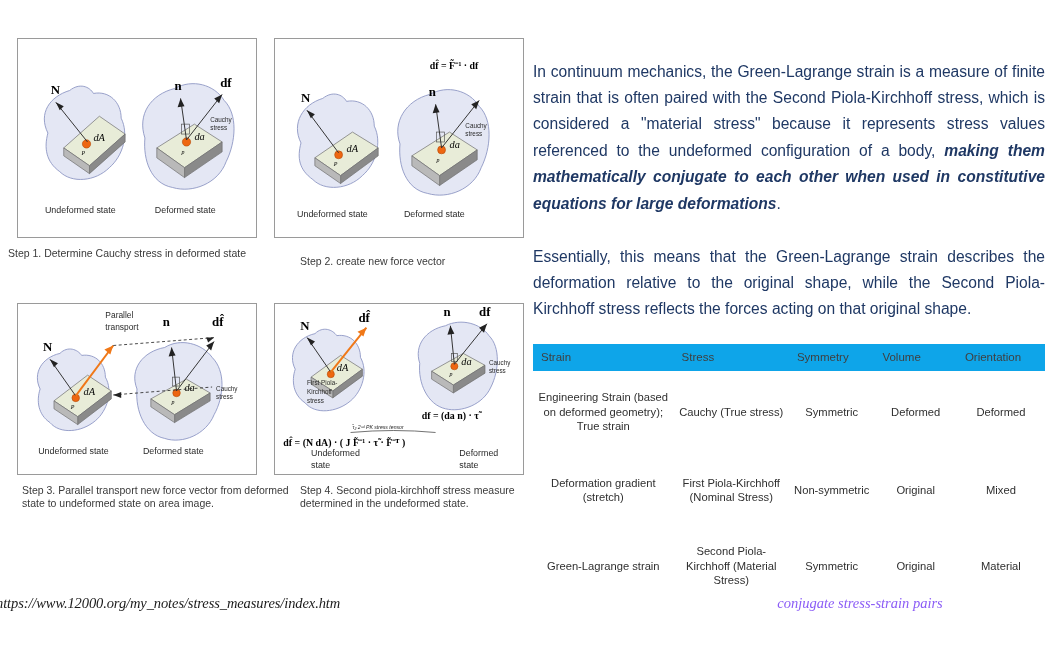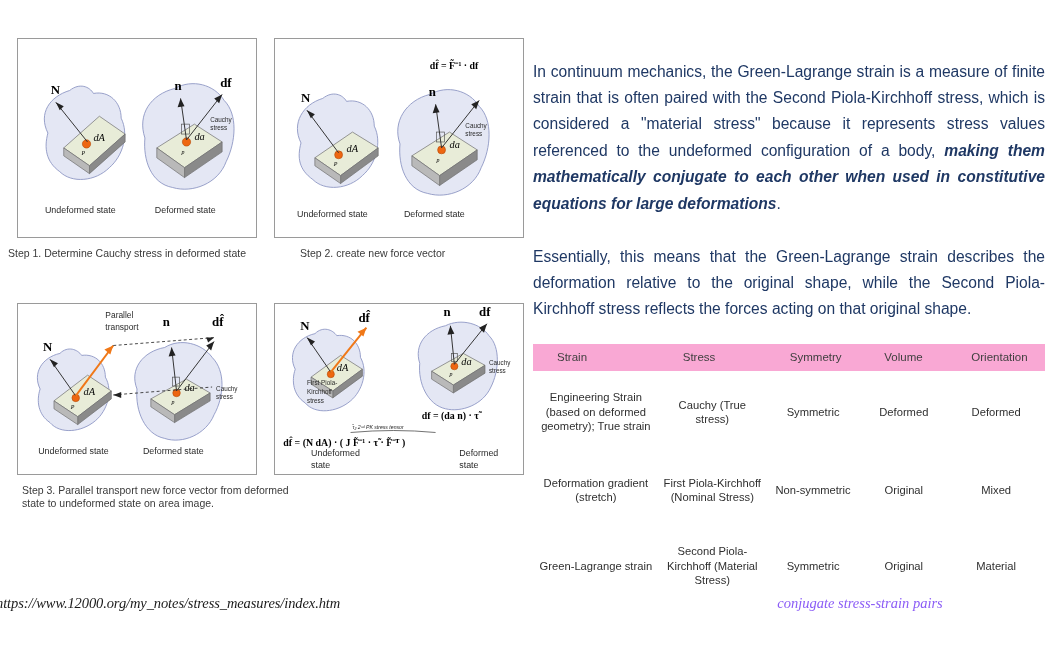--- a/index.html
+++ b/index.html
@@ -14,21 +14,21 @@
   .figures{position:absolute;left:0;top:0;width:530px;height:664px;}
   .panel{position:absolute;border:1px solid #9a9a9a;background:#fff;box-sizing:border-box;}
   .panel-caption{
     position:absolute;color:#3a3a3a;font-size:10.5px;line-height:13px;
     font-family:"Liberation Sans", sans-serif;
   }
 
   #panel1{left:17px;top:38px;width:240px;height:200px;}
   #cap1{left:8px;top:247px;width:260px;}
   #panel2{left:274px;top:38px;width:250px;height:200px;}
-  #cap2{left:300px;top:247px;width:250px;}
+  #cap2{left:300px;top:255px;width:250px;}
   #panel3{left:17px;top:303px;width:240px;height:172px;}
   #cap3{left:22px;top:484px;width:270px;}
   #panel4{left:274px;top:303px;width:250px;height:172px;}
   #cap4{left:300px;top:484px;width:230px;}
 
   .fig-svg{display:block;width:100%;height:100%;}
 
   .url-note{
     position:absolute;left:-4px;top:595px;width:520px;
     font-family:"Liberation Serif", serif;font-style:italic;
@@ -43,22 +43,22 @@
     text-align:justify;text-justify:inter-word;
     font-family:"Liberation Sans", sans-serif;
   }
   #para1{top:43px;}
   .bolditalic{font-weight:bold;font-style:italic;}
   #para2{top:228px;}
 
   
   .tbl{position:absolute;left:3px;top:344px;width:512px;border-collapse:collapse;}
   .tbl th{
-    background:#f9a8d4;color:#3f3f3f;font-weight:normal;
-    font-size:11.5px;text-align:left;padding:7px 4px 8px 24px;
+    background:#0ea5e9;color:#3f3f3f;font-weight:normal;
+    font-size:11.5px;text-align:left;padding:7px 4px 8px 8px;
     font-family:"Liberation Sans", sans-serif;border:none;
   }
   .tbl td{
     color:#2f2f2f;font-size:11.2px;text-align:center;
     padding:6px 4px;line-height:14.5px;border:none;
     font-family:"Liberation Sans", sans-serif;vertical-align:middle;
   }
   .tbl tr.r1 td{height:70px;}
   .tbl tr.r2 td{height:62px;}
   .tbl tr.r3 td{height:66px;}
@@ -283,20 +283,21 @@
         <text x="78" y="126" font-family="Liberation Serif, serif" font-style="italic" font-size="5.2" fill="#222">τ̃₂  2ⁿᵈ PK stress tensor</text>
         <path d="M76 130 Q120 126 162 130" stroke="#333" stroke-width="0.7" fill="none"></path>
         <text class="lbl-eq" x="8" y="144" font-weight="bold">df̂ = (N dA) · ( J F̃⁻¹ · τ̃ · F̃⁻ᵀ )</text>
 
         <text class="lbl-state" x="36" y="154">Undeformed</text>
         <text class="lbl-state" x="36" y="166">state</text>
         <text class="lbl-state" x="186" y="154">Deformed</text>
         <text class="lbl-state" x="186" y="166">state</text>
       </svg>
     </div>
+    <div class="panel-caption" id="cap4">Step 4. Second piola-kirchhoff stress measure determined in the undeformed state.</div>
 
     <div class="url-note">https://www.12000.org/my_notes/stress_measures/index.htm</div>
   </div>
 
   <div class="rightcol">
 
     <p class="para" id="para1"><span>In continuum mechanics, the Green-Lagrange strain is a measure of finite strain that is often paired with the Second Piola-Kirchhoff stress, which is considered a "material stress" because it represents stress values referenced to the undeformed configuration of a body, </span><span class="bolditalic">making them mathematically conjugate to each other when used in constitutive equations for large deformations</span><span>.</span></p>
 
     <p class="para" id="para2">Essentially, this means that the Green-Lagrange strain describes the deformation relative to the original shape, while the Second Piola-Kirchhoff stress reflects the forces acting on that original shape.</p>
 

